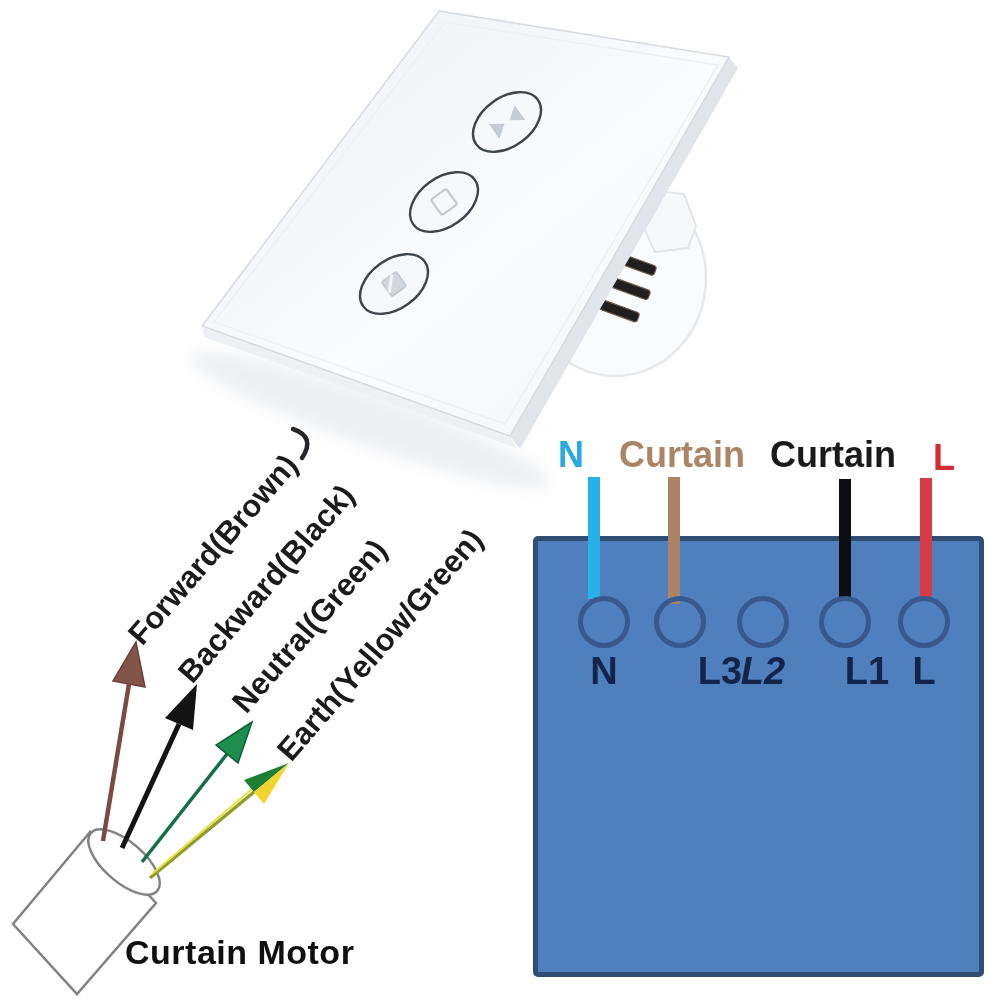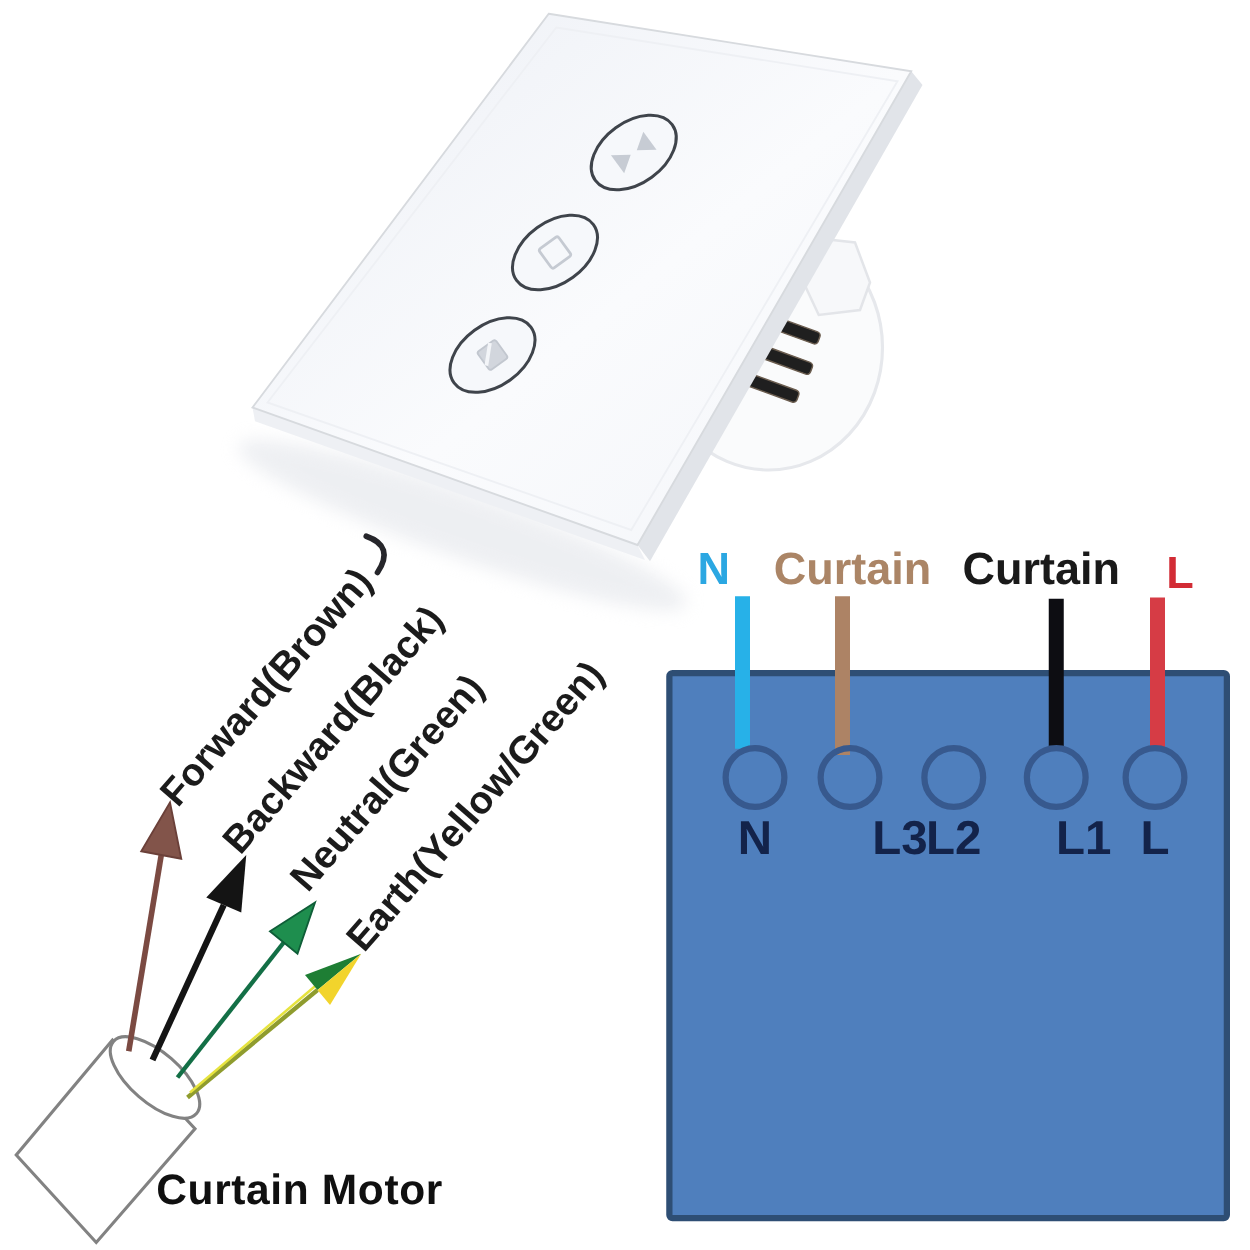--- a/index.html
+++ b/index.html
@@ -141,17 +141,17 @@
   <div class="input-label" style="left:944px;top:440px;color:#d22c35;">L</div>
 
   <div class="terminal" style="left:578px;"></div>
   <div class="terminal" style="left:654px;"></div>
   <div class="terminal" style="left:737px;"></div>
   <div class="terminal" style="left:819px;"></div>
   <div class="terminal" style="left:898px;"></div>
 
   <div class="terminal-label" style="left:604px;">N</div>
   <div class="terminal-label" style="left:680px;margin-left:40px;">L3</div>
-  <div class="terminal-label" style="left:763px;">L2</div>
+  <div class="terminal-label" style="left:763px;font-style:italic;">L2</div>
   <div class="terminal-label" style="left:867px;">L1</div>
   <div class="terminal-label" style="left:924px;">L</div>
 
 </div>
 
 </body></html>

